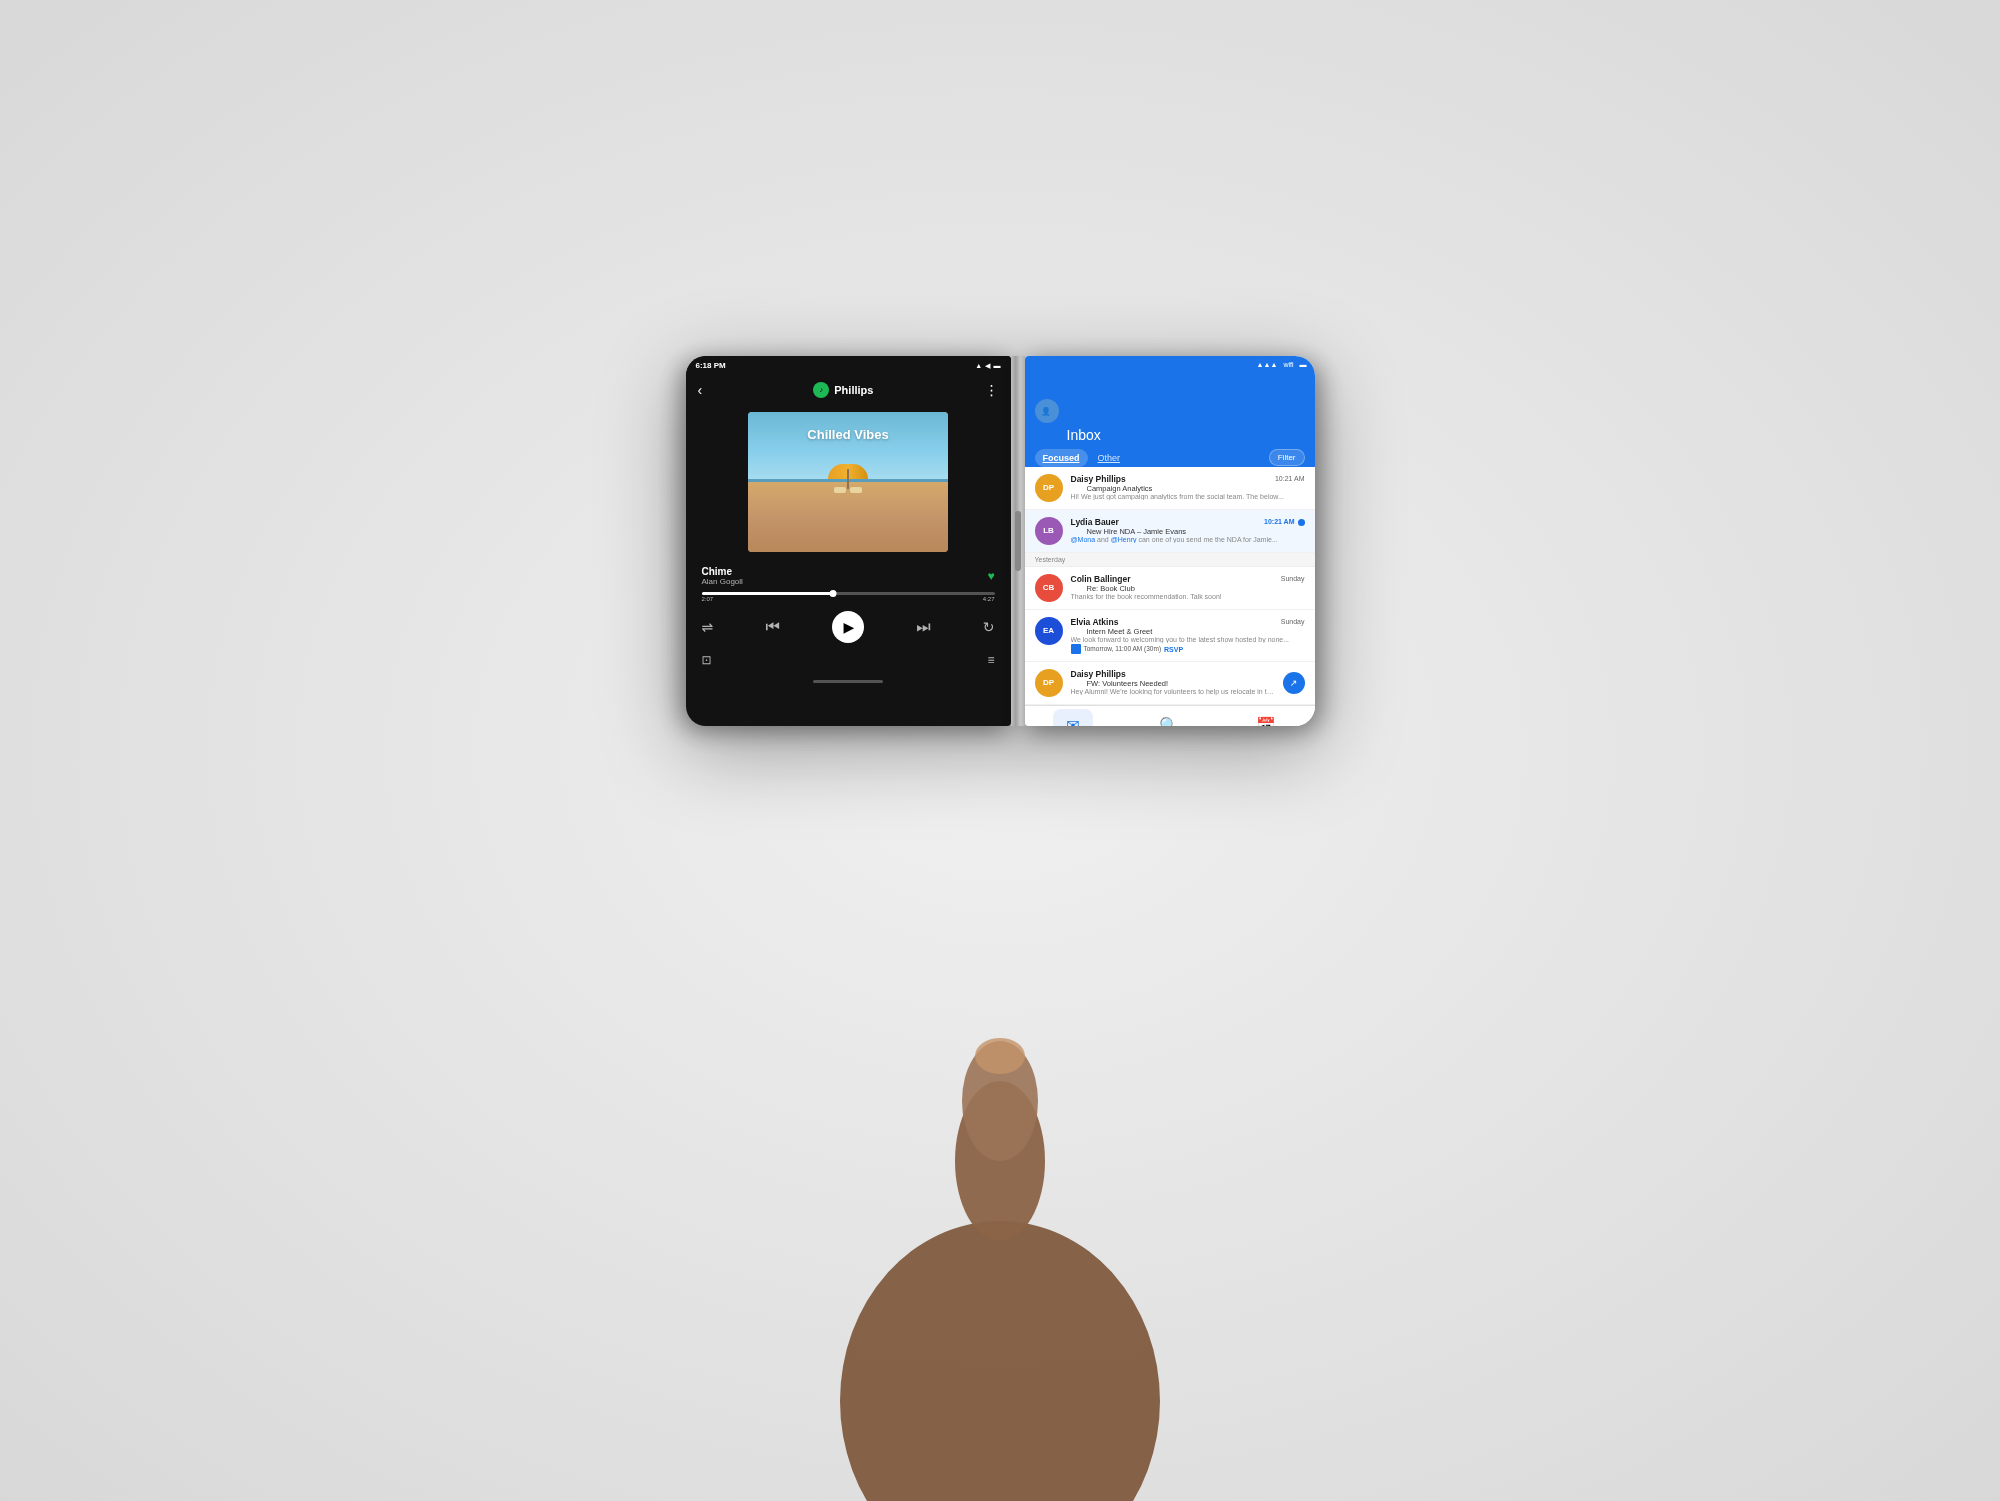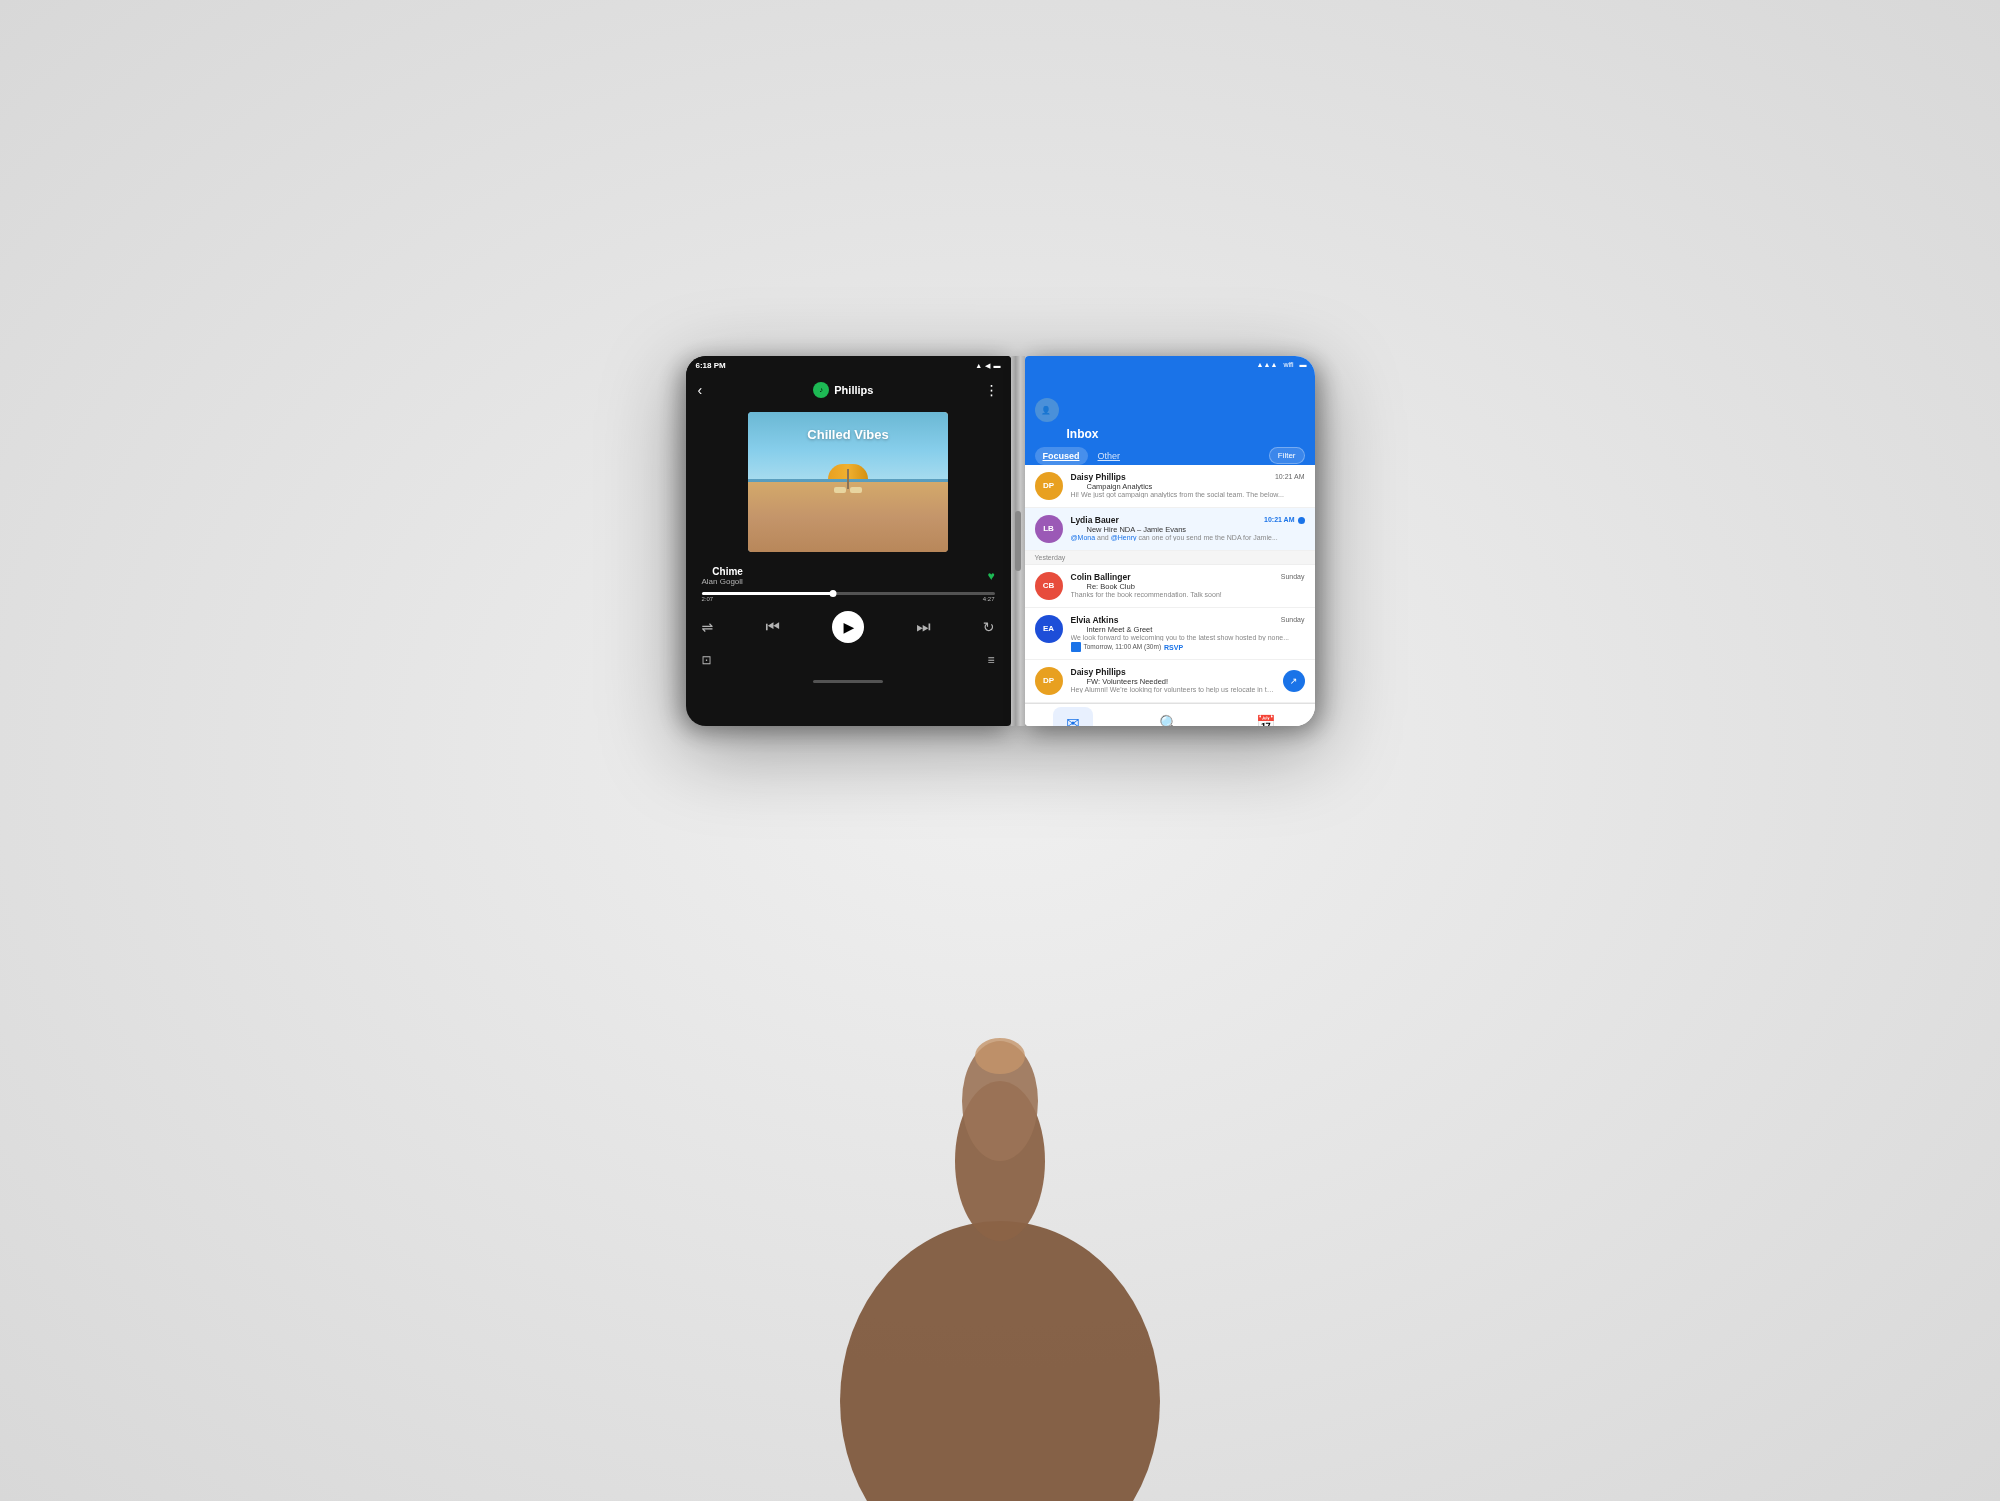--- a/index.html
+++ b/index.html
@@ -242,21 +242,20 @@
       align-items: center;
       justify-content: space-between;
     }
 
     .song-details {}
 
     .song-title {
       color: #fff;
       font-size: 10px;
       font-weight: 700;
-      text-align: right;
     }
 
     .song-artist {
       color: #b3b3b3;
       font-size: 8px;
     }
 
     .heart-icon {
       color: #1DB954;
       font-size: 12px;
@@ -395,22 +394,22 @@
       display: flex;
       align-items: center;
       justify-content: center;
       font-size: 8px;
       color: #fff;
       font-weight: 600;
     }
 
     .outlook-title {
       color: #fff;
-      font-size: 12px;
-      font-weight: 700;
+      font-size: 14px;
+      font-weight: 400;
       flex: 1;
       margin-top: 47px;
     }
 
     
     .outlook-tabs {
       background: #1a73e8;
       display: flex;
       align-items: center;
       padding: 0 10px;

